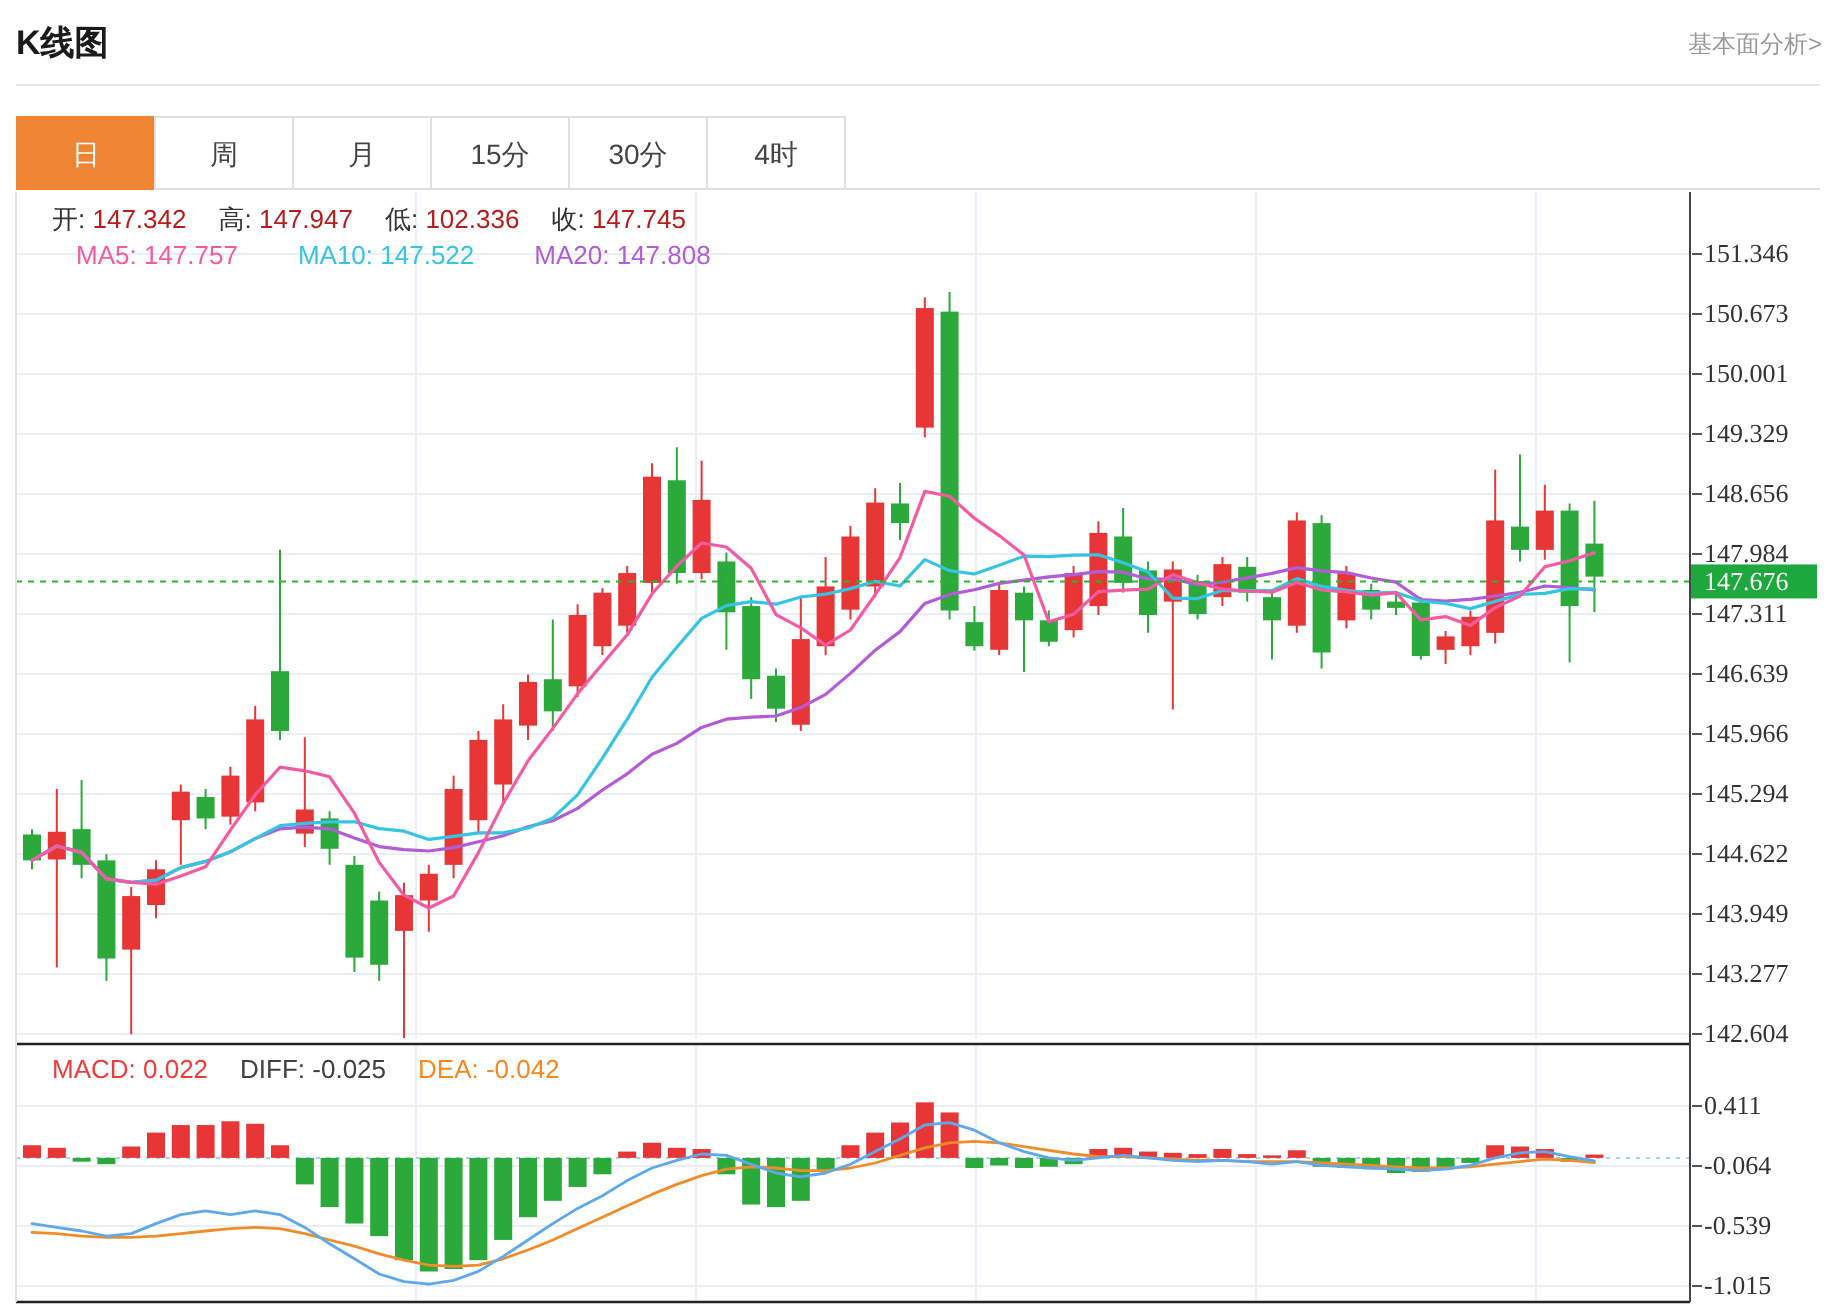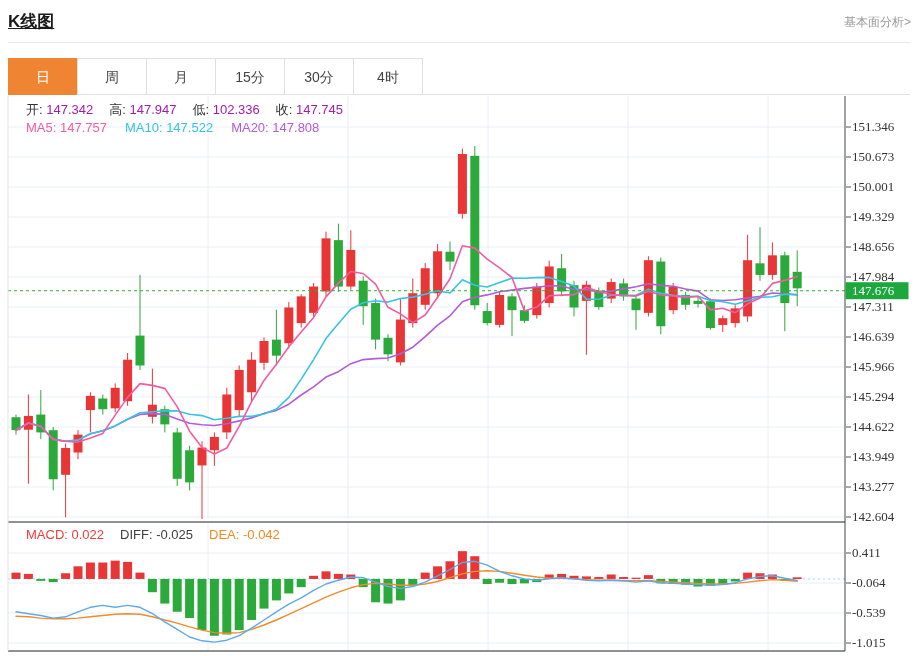--- a/index.html
+++ b/index.html
@@ -1,33 +1,33 @@
 <!DOCTYPE html>
 <html><head>
 <meta charset="utf-8">
 <style>
   html,body{margin:0;padding:0;background:#fff;}
   #app{position:relative;width:917px;height:656px;background:#fff;overflow:hidden;
        font-family:"Liberation Sans","DejaVu Sans",sans-serif;}
   #chart-svg{position:absolute;left:0;top:0;}
-  .page-title{position:absolute;left:8px;top:10px;font-size:17px;font-weight:bold;color:#1a1a1a;text-decoration:underline;}
+  .page-title{position:absolute;left:8px;top:10px;font-size:17px;font-weight:bold;color:#1a1a1a;}
   .fund-link{position:absolute;right:6px;top:14px;font-size:12px;color:#999;cursor:pointer;text-align:center;}
   .title-divider{position:absolute;left:8px;top:42px;width:902px;height:1px;background:#e8e8e8;}
   .tabs{position:absolute;left:8px;top:58px;width:902px;height:37px;display:flex;
         border-bottom:1px solid #e0e0e0;box-sizing:border-box;}
   .tab{width:70px;height:37px;line-height:36px;text-align:center;font-size:14px;color:#444;
        background:#fff;border:1px solid #e0e0e0;box-sizing:border-box;margin-left:-1px;cursor:pointer;}
   .tab:first-child{margin-left:0;}
   .tab.active{background:#ef8432;border-color:#ef8432;color:#fff;}
   .infobar{position:absolute;left:26px;font-size:13px;white-space:nowrap;}
   .infobar .lbl{color:#333;}
-  .infobar .val{color:#a21caf;margin-right:16px;margin-top:40px;}
+  .infobar .val{color:#b91c1c;margin-right:16px;margin-top:40px;}
   .ohlc-bar{top:101px;}
   .ma-bar{top:120px;}
-  .ma-bar span{margin-right:18px;}
+  .ma-bar span{margin-right:18px;margin-left:12px;}
   .macd-bar{top:527px;}
   .macd-bar span{margin-right:16px;}
 </style>
 </head>
 <body>
 
 <div id="app">
   <svg id="chart-svg" width="917" height="656">
       <line x1="8" y1="127" x2="845" y2="127" stroke="#e9eef7" stroke-width="1"></line>
       <line x1="8" y1="157" x2="845" y2="157" stroke="#e9eef7" stroke-width="1"></line>

